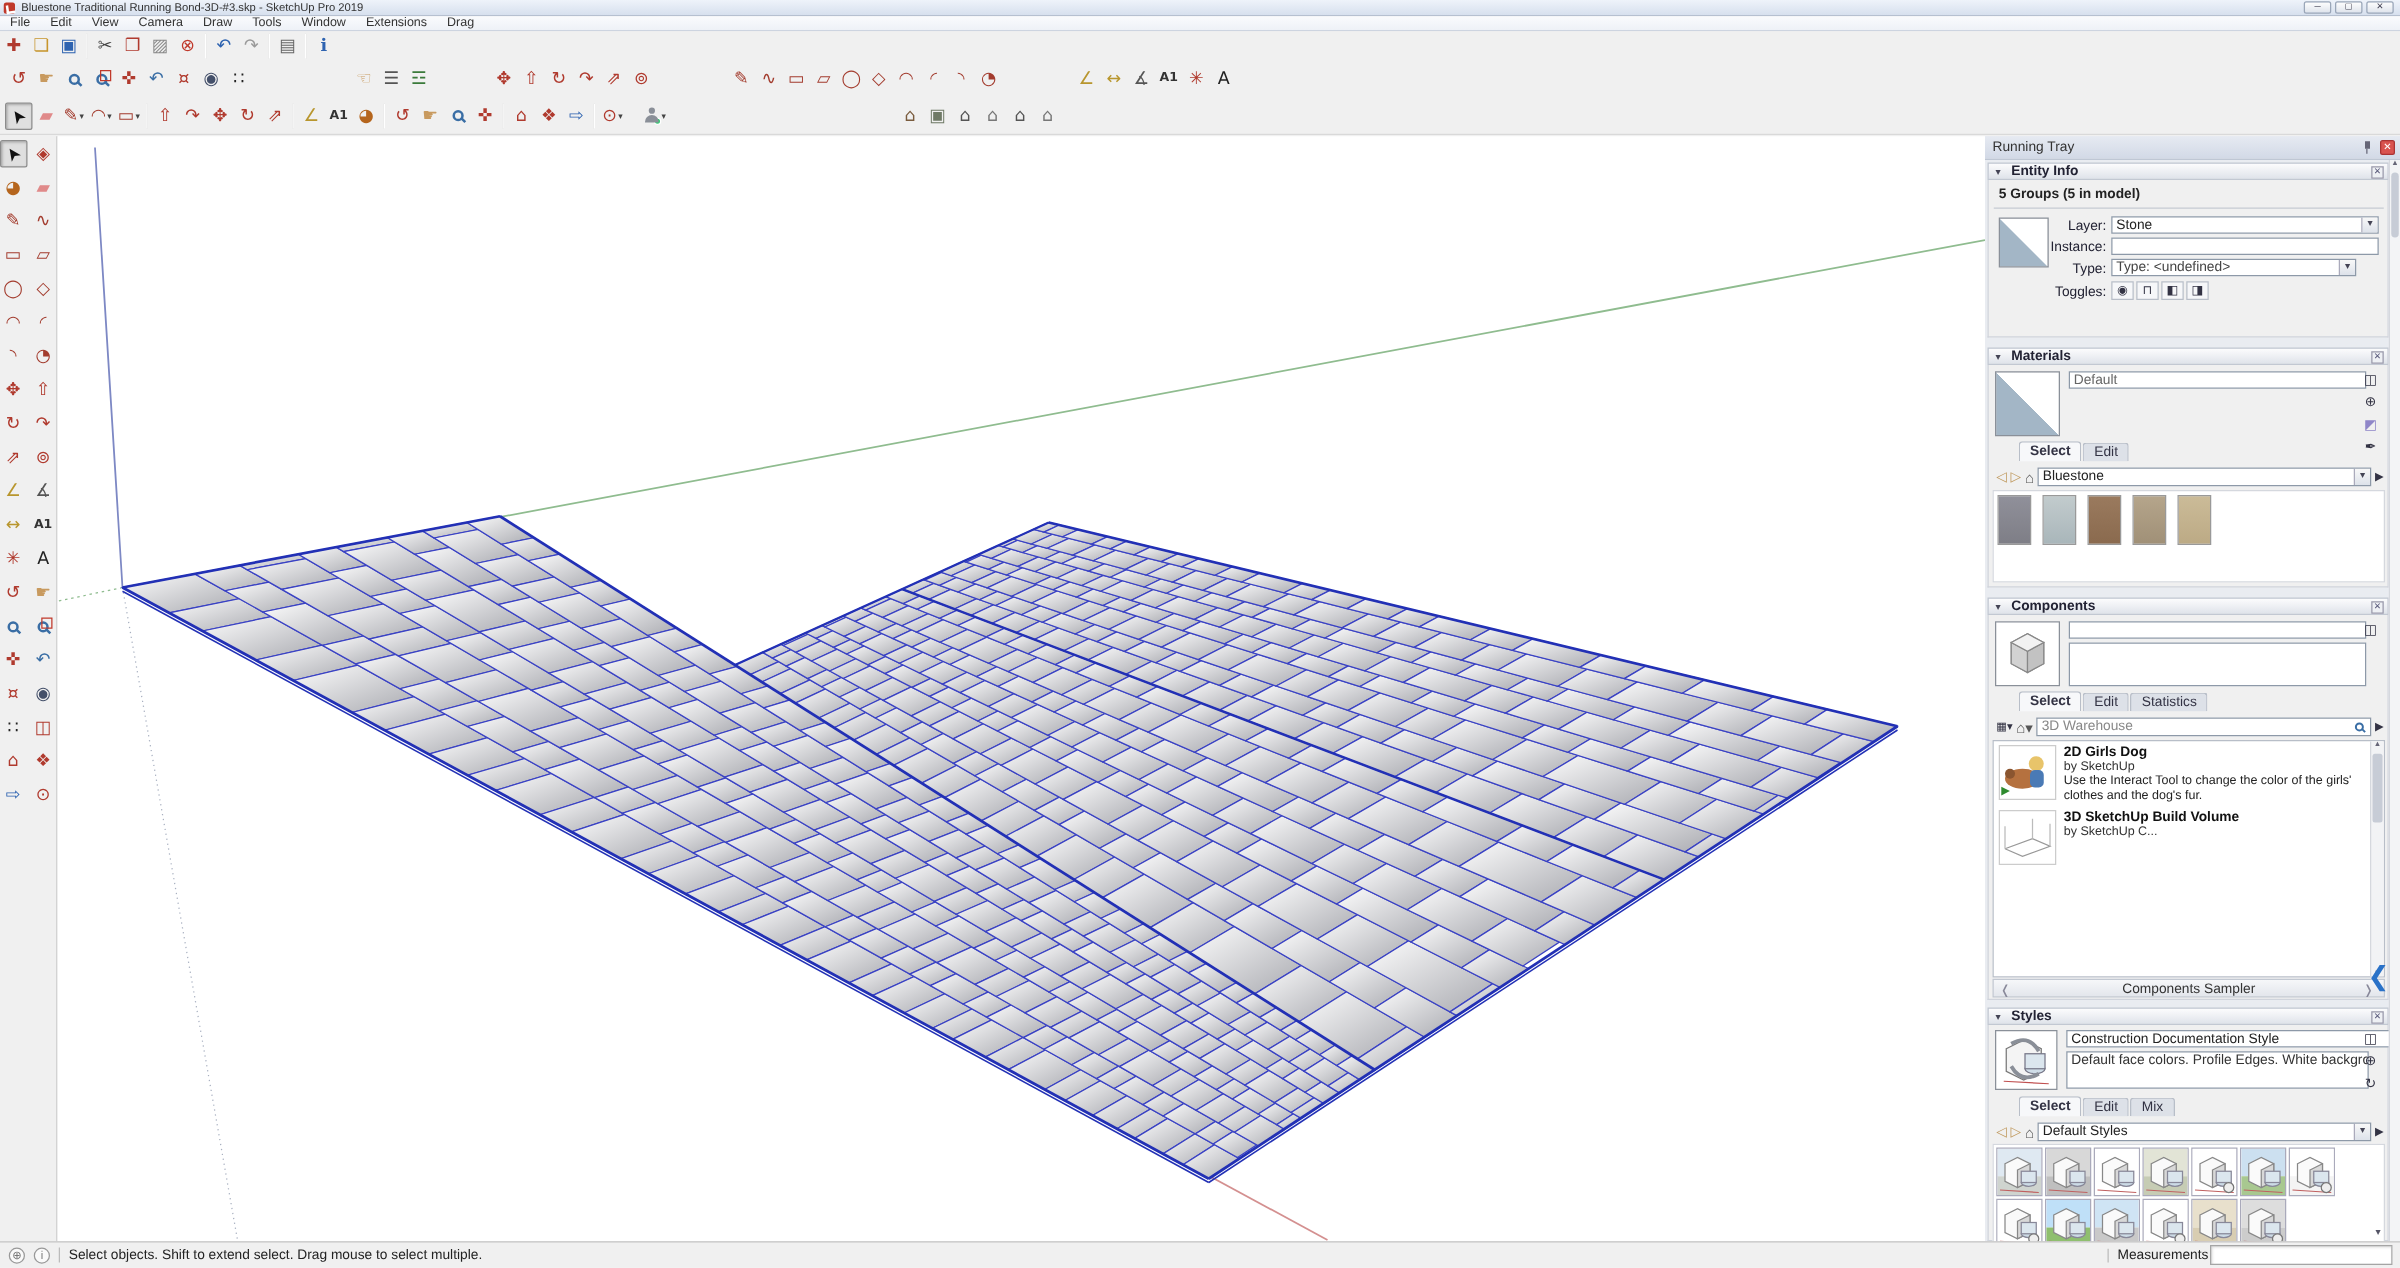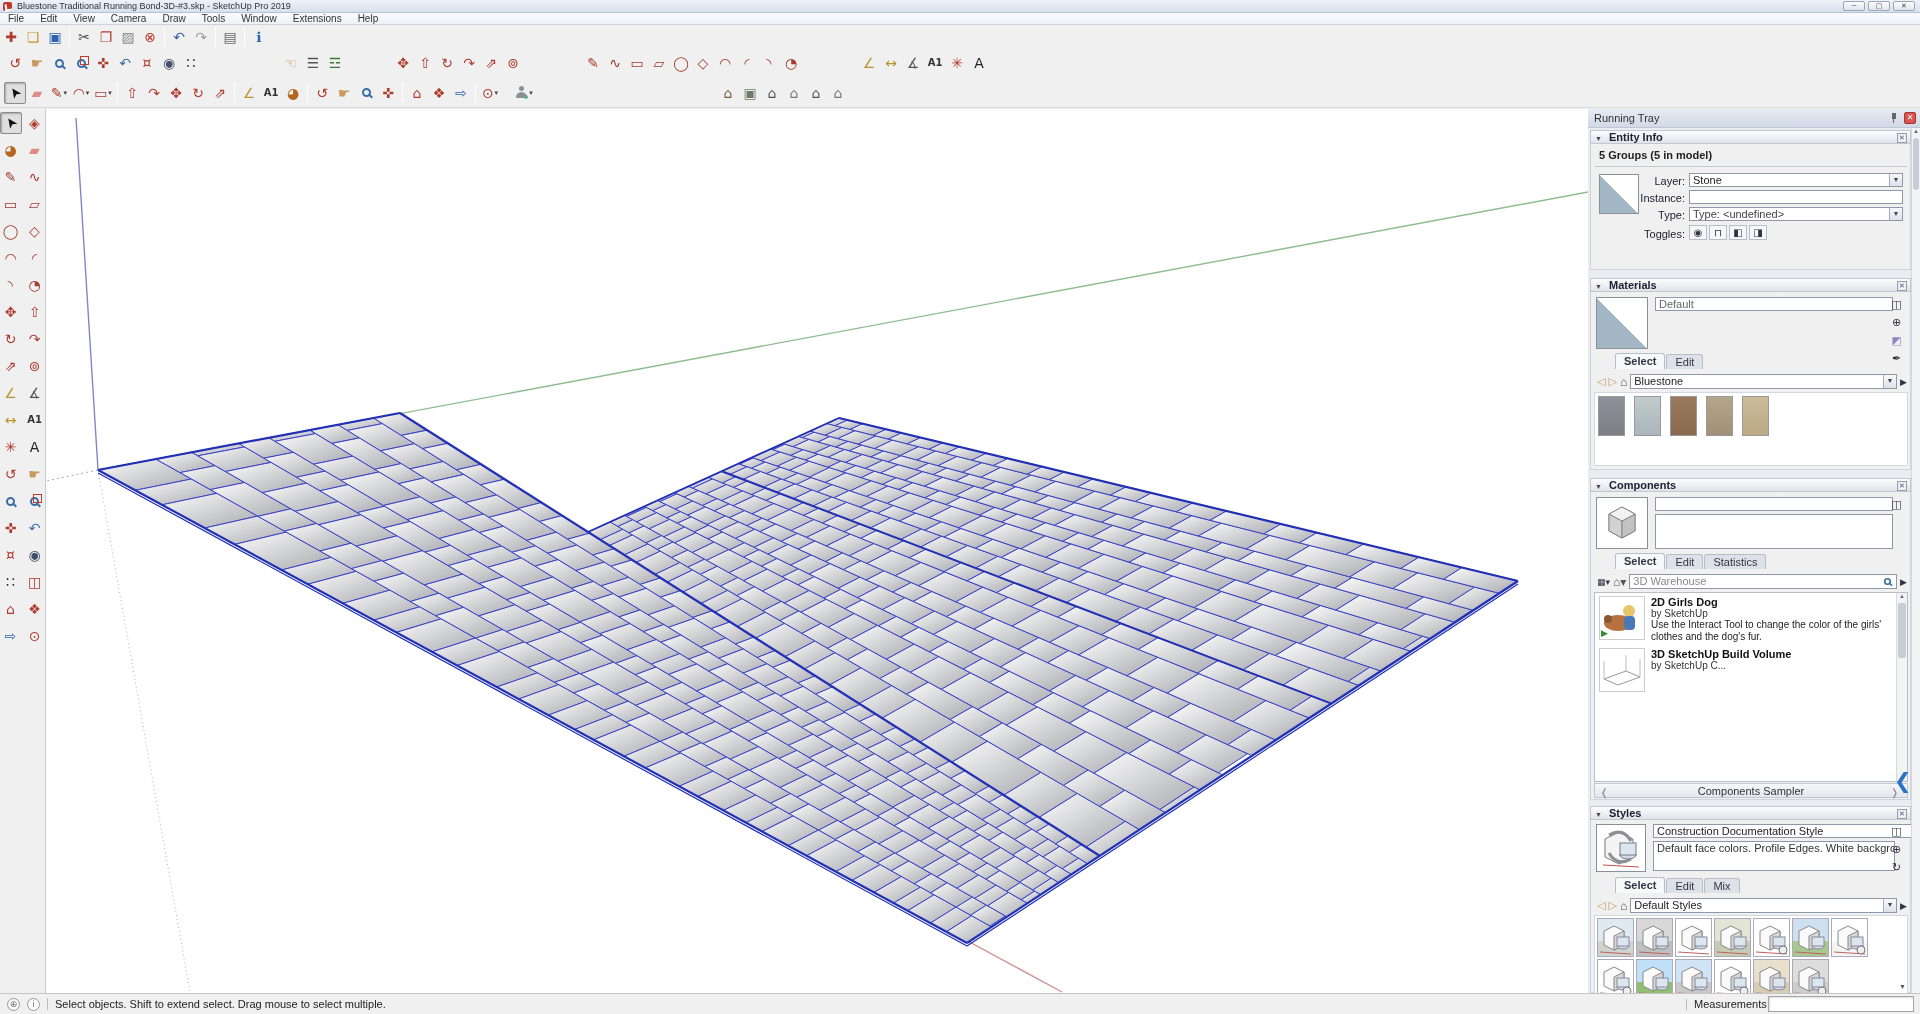--- a/index.html
+++ b/index.html
@@ -141,21 +141,21 @@
 
 <div id="menubar">
     <span class="menuitem">File</span>
     <span class="menuitem">Edit</span>
     <span class="menuitem">View</span>
     <span class="menuitem">Camera</span>
     <span class="menuitem">Draw</span>
     <span class="menuitem">Tools</span>
     <span class="menuitem">Window</span>
     <span class="menuitem">Extensions</span>
-    <span class="menuitem">Help</span>
+    <span class="menuitem">Drag</span>
   </div>
 
 <div id="tb1" class="tbrow">
     <span class="ti">
       <span class="g" style="color: rgb(176, 58, 46);">✚</span>
     </span>
     <span class="ti">
       <span class="g" style="color: rgb(199, 149, 44);">❏</span>
     </span>
     <span class="ti">
@@ -1224,21 +1224,21 @@
     <div class="rlabel" style="left:20px;top:31px;width:74px">Layer:</div>
     <div class="field" style="left:98px;top:29px;width:214px;padding-right:14px">
       <span>Stone</span>
       <span class="fdd">▼</span>
     </div>
     <div class="rlabel" style="left:20px;top:48px;width:74px">Instance:</div>
     <div class="field" style="left:98px;top:46px;width:214px">
       <span></span>
     </div>
     <div class="rlabel" style="left:20px;top:65px;width:74px">Type:</div>
-    <div class="field" style="left:98px;top:63px;width:214px;padding-right:2px;color:#444">
+    <div class="field" style="left:98px;top:63px;width:196px;padding-right:2px;color:#444">
       <span>Type: &lt;undefined&gt;</span>
       <span class="fdd">▼</span>
     </div>
     <div class="rlabel" style="left:20px;top:84px;width:74px">Toggles:</div>
     <div id="ei-toggles" style="position:absolute;left:98px;top:81px"><span class="tgl">◉</span><span class="tgl">⊓</span><span class="tgl">◧</span><span class="tgl">◨</span></div>
   </div>
 
   <div class="panel-h" style="top:169px">
     <span class="tri">▼</span>
     <b>Materials</b>

